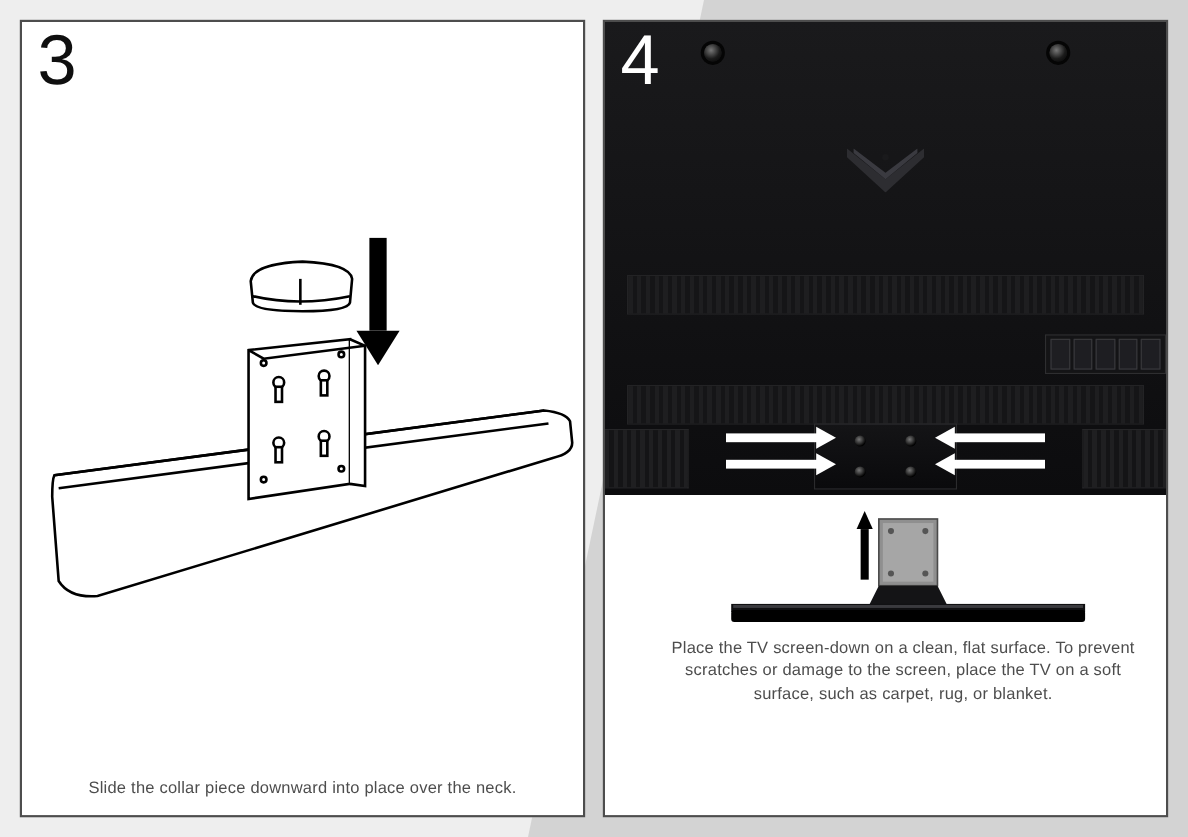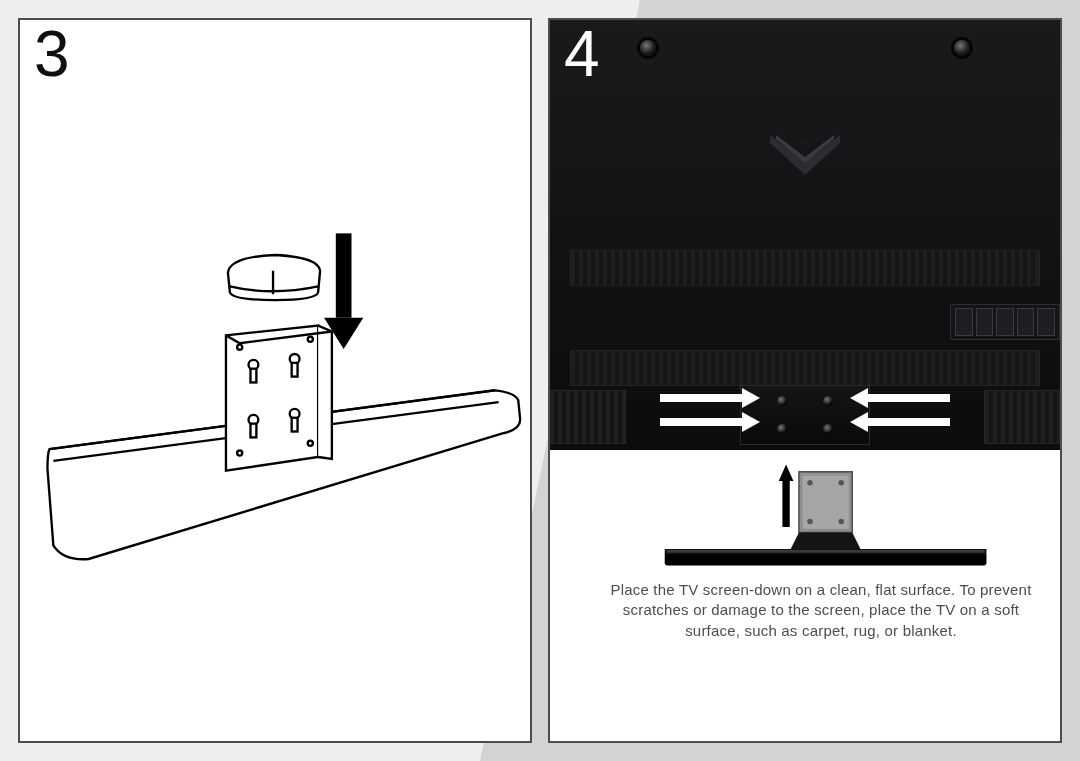--- a/index.html
+++ b/index.html
@@ -176,20 +176,23 @@
           <rect x="277" y="298" width="6" height="14"></rect>
 
           <circle cx="224" cy="226" r="2.6"></circle>
           <circle cx="296" cy="218" r="2.6"></circle>
           <circle cx="224" cy="334" r="2.6"></circle>
           <circle cx="296" cy="324" r="2.6"></circle>
         </g>
       </svg>
     </div>
 
+    <div class="caption">
+      <p>Slide the collar piece downward into place over the neck.</p>
+    </div>
   </div>
 
   <div class="panel right">
     <div class="step-num">4</div>
 
     <div class="tv-back">
       <div class="hole h1"></div>
       <div class="hole h2"></div>
 
       <div class="chevron">

